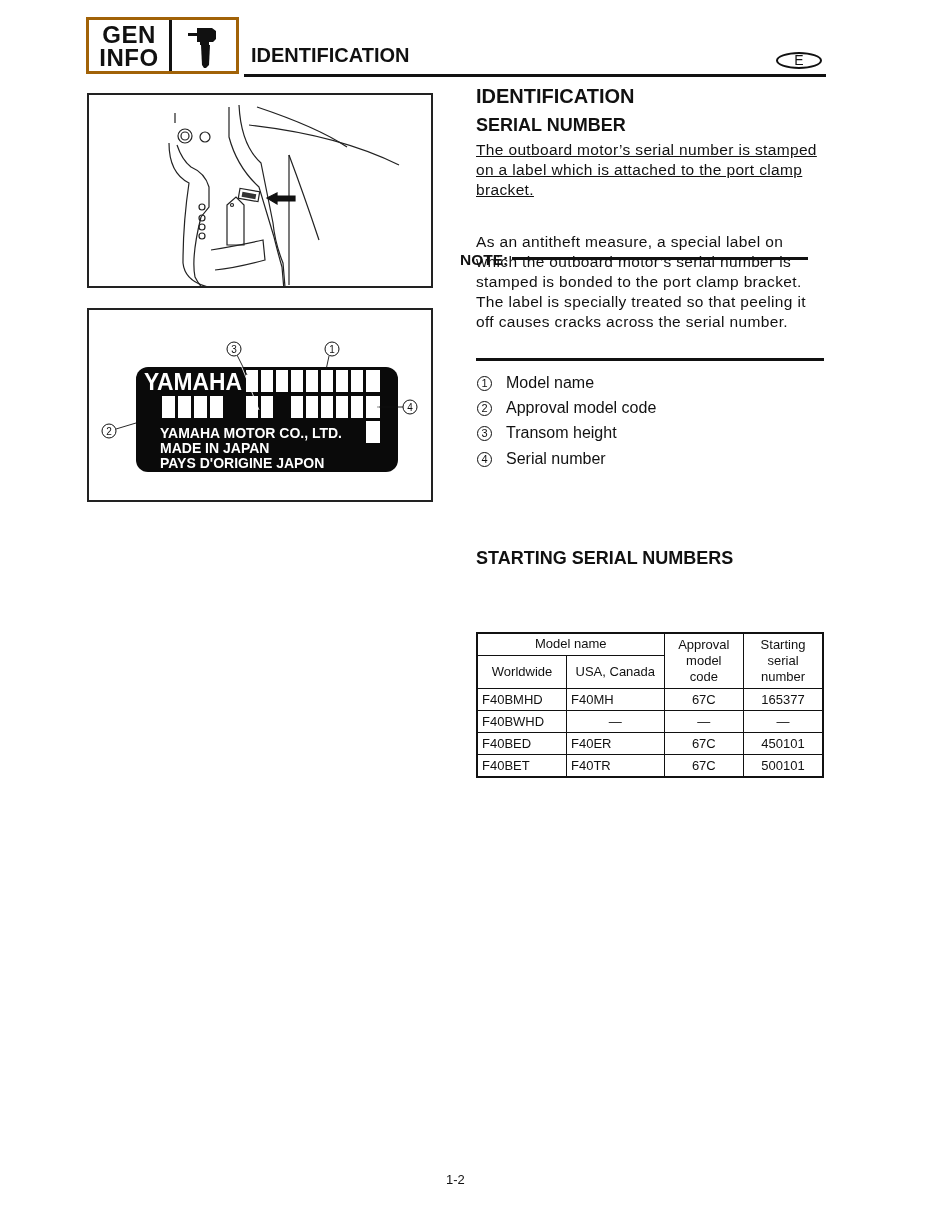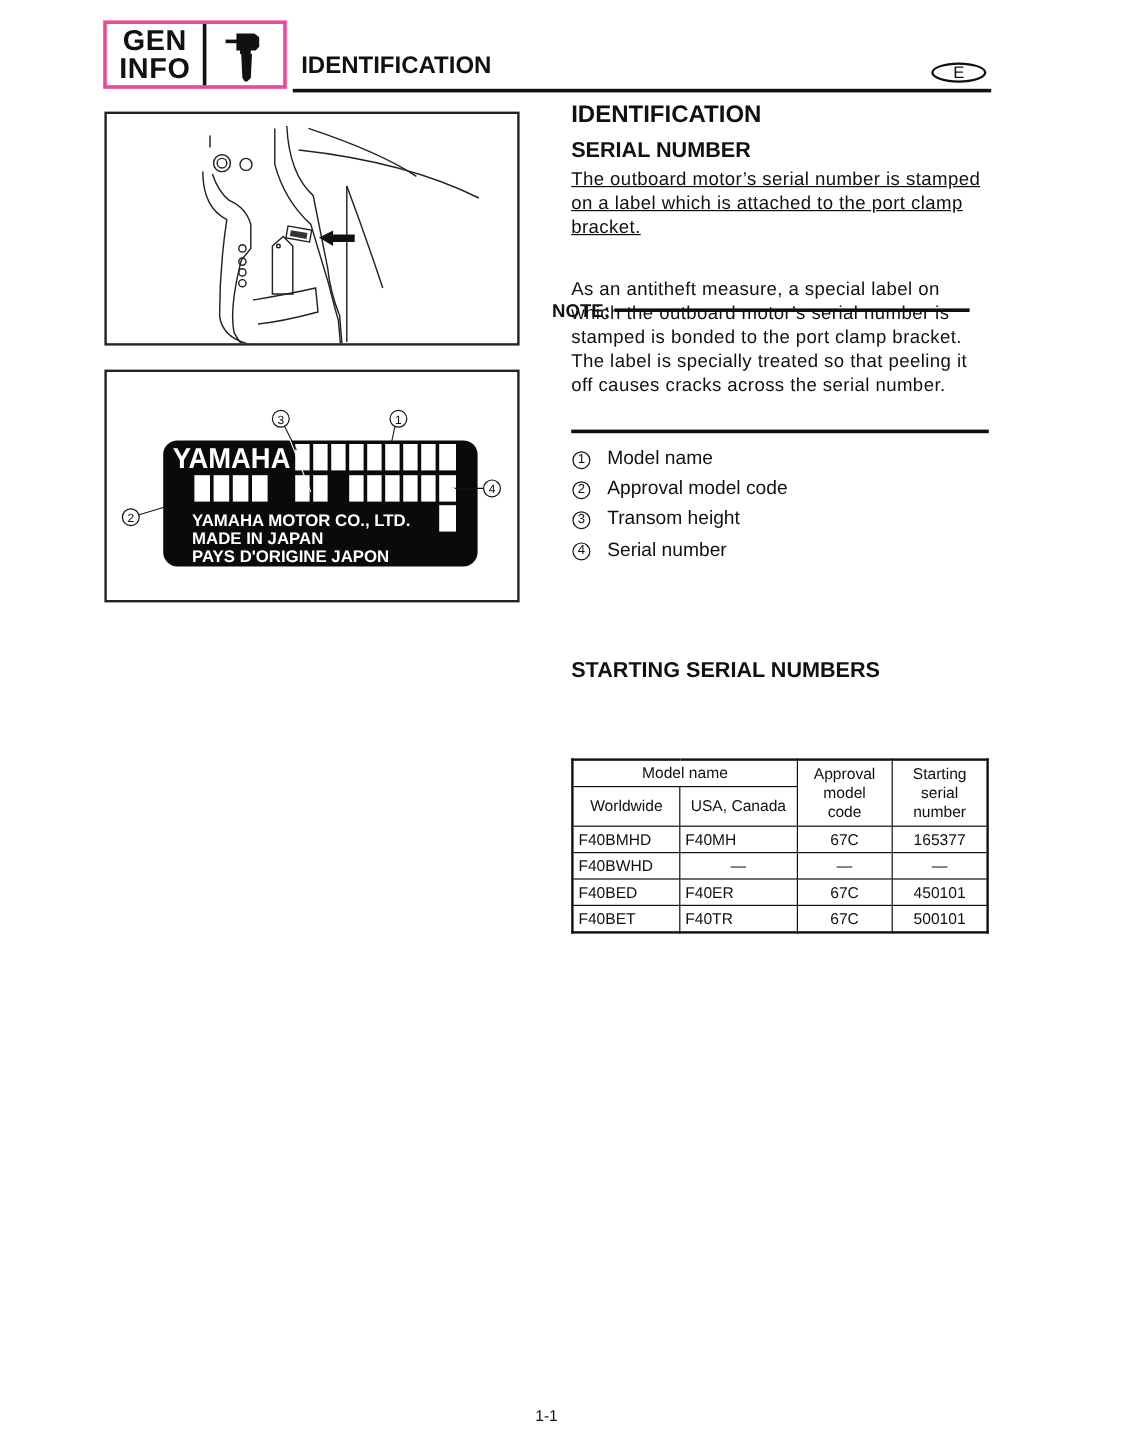--- a/index.html
+++ b/index.html
@@ -1,19 +1,19 @@
 <!DOCTYPE html>
 <html><head>
 <meta charset="utf-8">
 <style>
   html,body{margin:0;padding:0;background:#fff;}
   body{width:935px;height:1210px;position:relative;overflow:hidden;font-family:"Liberation Sans",sans-serif;color:#111;}
   .abs{position:absolute;}
   
-  .hdr-box{left:86px;top:17px;width:153px;height:57px;border:3px solid #ec4899;box-sizing:border-box;}
+  .hdr-box{left:86px;top:17px;width:153px;height:57px;border:3px solid #a16207;box-sizing:border-box;}
   .hdr-gen{left:0;top:0;width:83px;height:51px;border-right:3px solid #111;box-sizing:border-box;font-weight:bold;font-size:24px;line-height:23px;text-align:center;padding-top:3px;letter-spacing:0.5px;}
   .hdr-icon{left:86px;top:0;width:61px;height:51px;}
   .hdr-title{left:251px;top:44px;font-weight:bold;font-size:20px;}
   .hdr-rule{left:244px;top:74px;width:582px;height:3px;background:#111;}
   .lang{left:776px;top:52px;width:46px;height:17px;border:2px solid #111;border-radius:50%;box-sizing:border-box;font-size:14px;line-height:13px;text-align:center;}
   
   .fig{border:2px solid #222;box-sizing:border-box;background:#fff;}
   .fig1{left:87px;top:93px;width:346px;height:195px;}
   .fig2{left:87px;top:308px;width:346px;height:194px;}
   
@@ -217,13 +217,13 @@
   </tr>
   <tr>
     <td>F40BET</td>
     <td>F40TR</td>
     <td class="c">67C</td>
     <td class="c">500101</td>
   </tr>
 </tbody>
   </table>
 
-<div class="abs pagenum">1-1</div>
+<div class="abs pagenum">1-2</div>
 
 </body></html>

